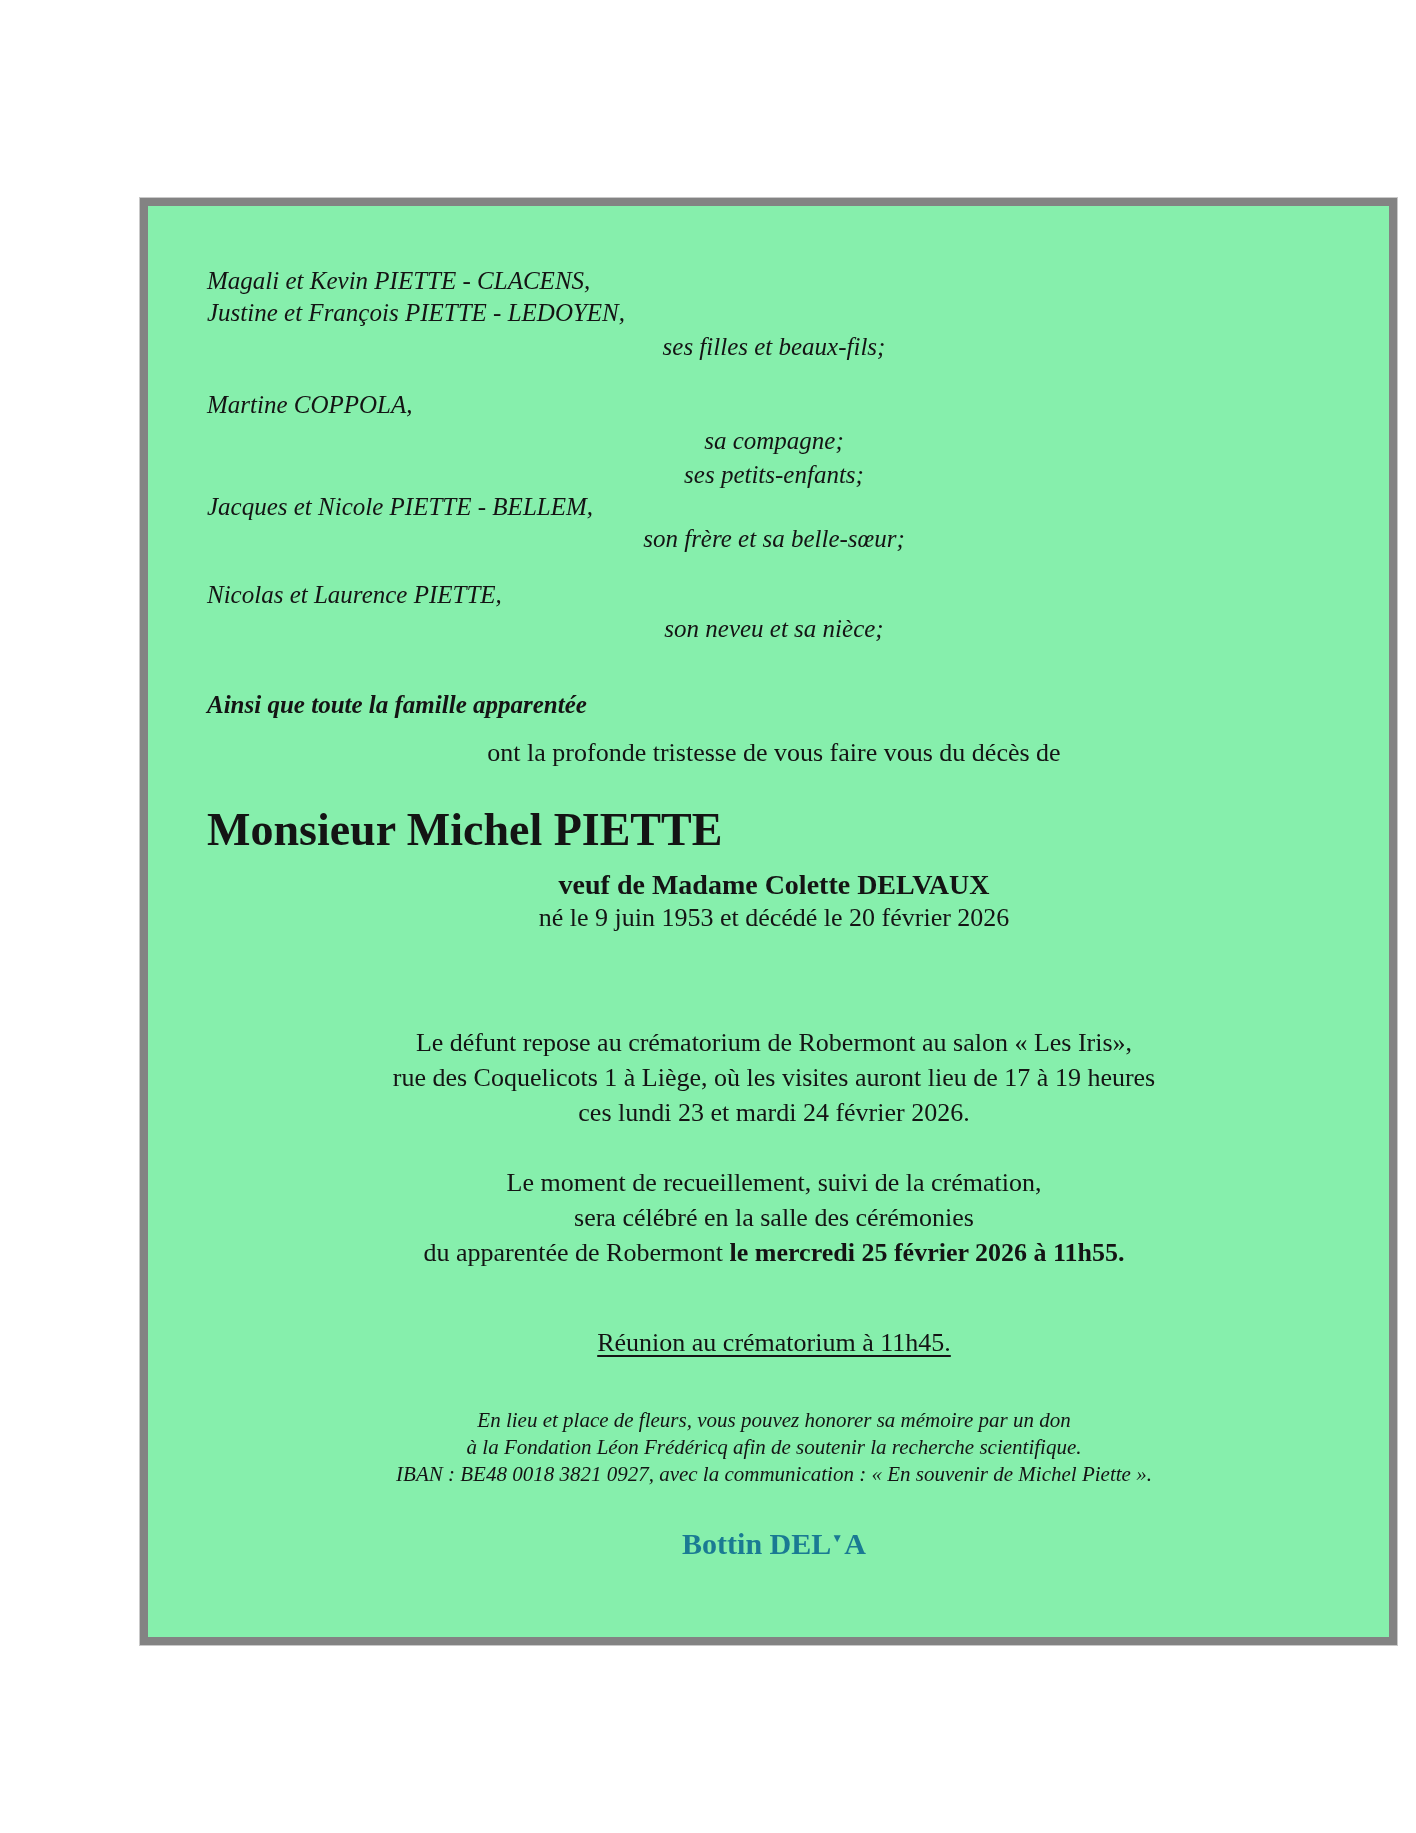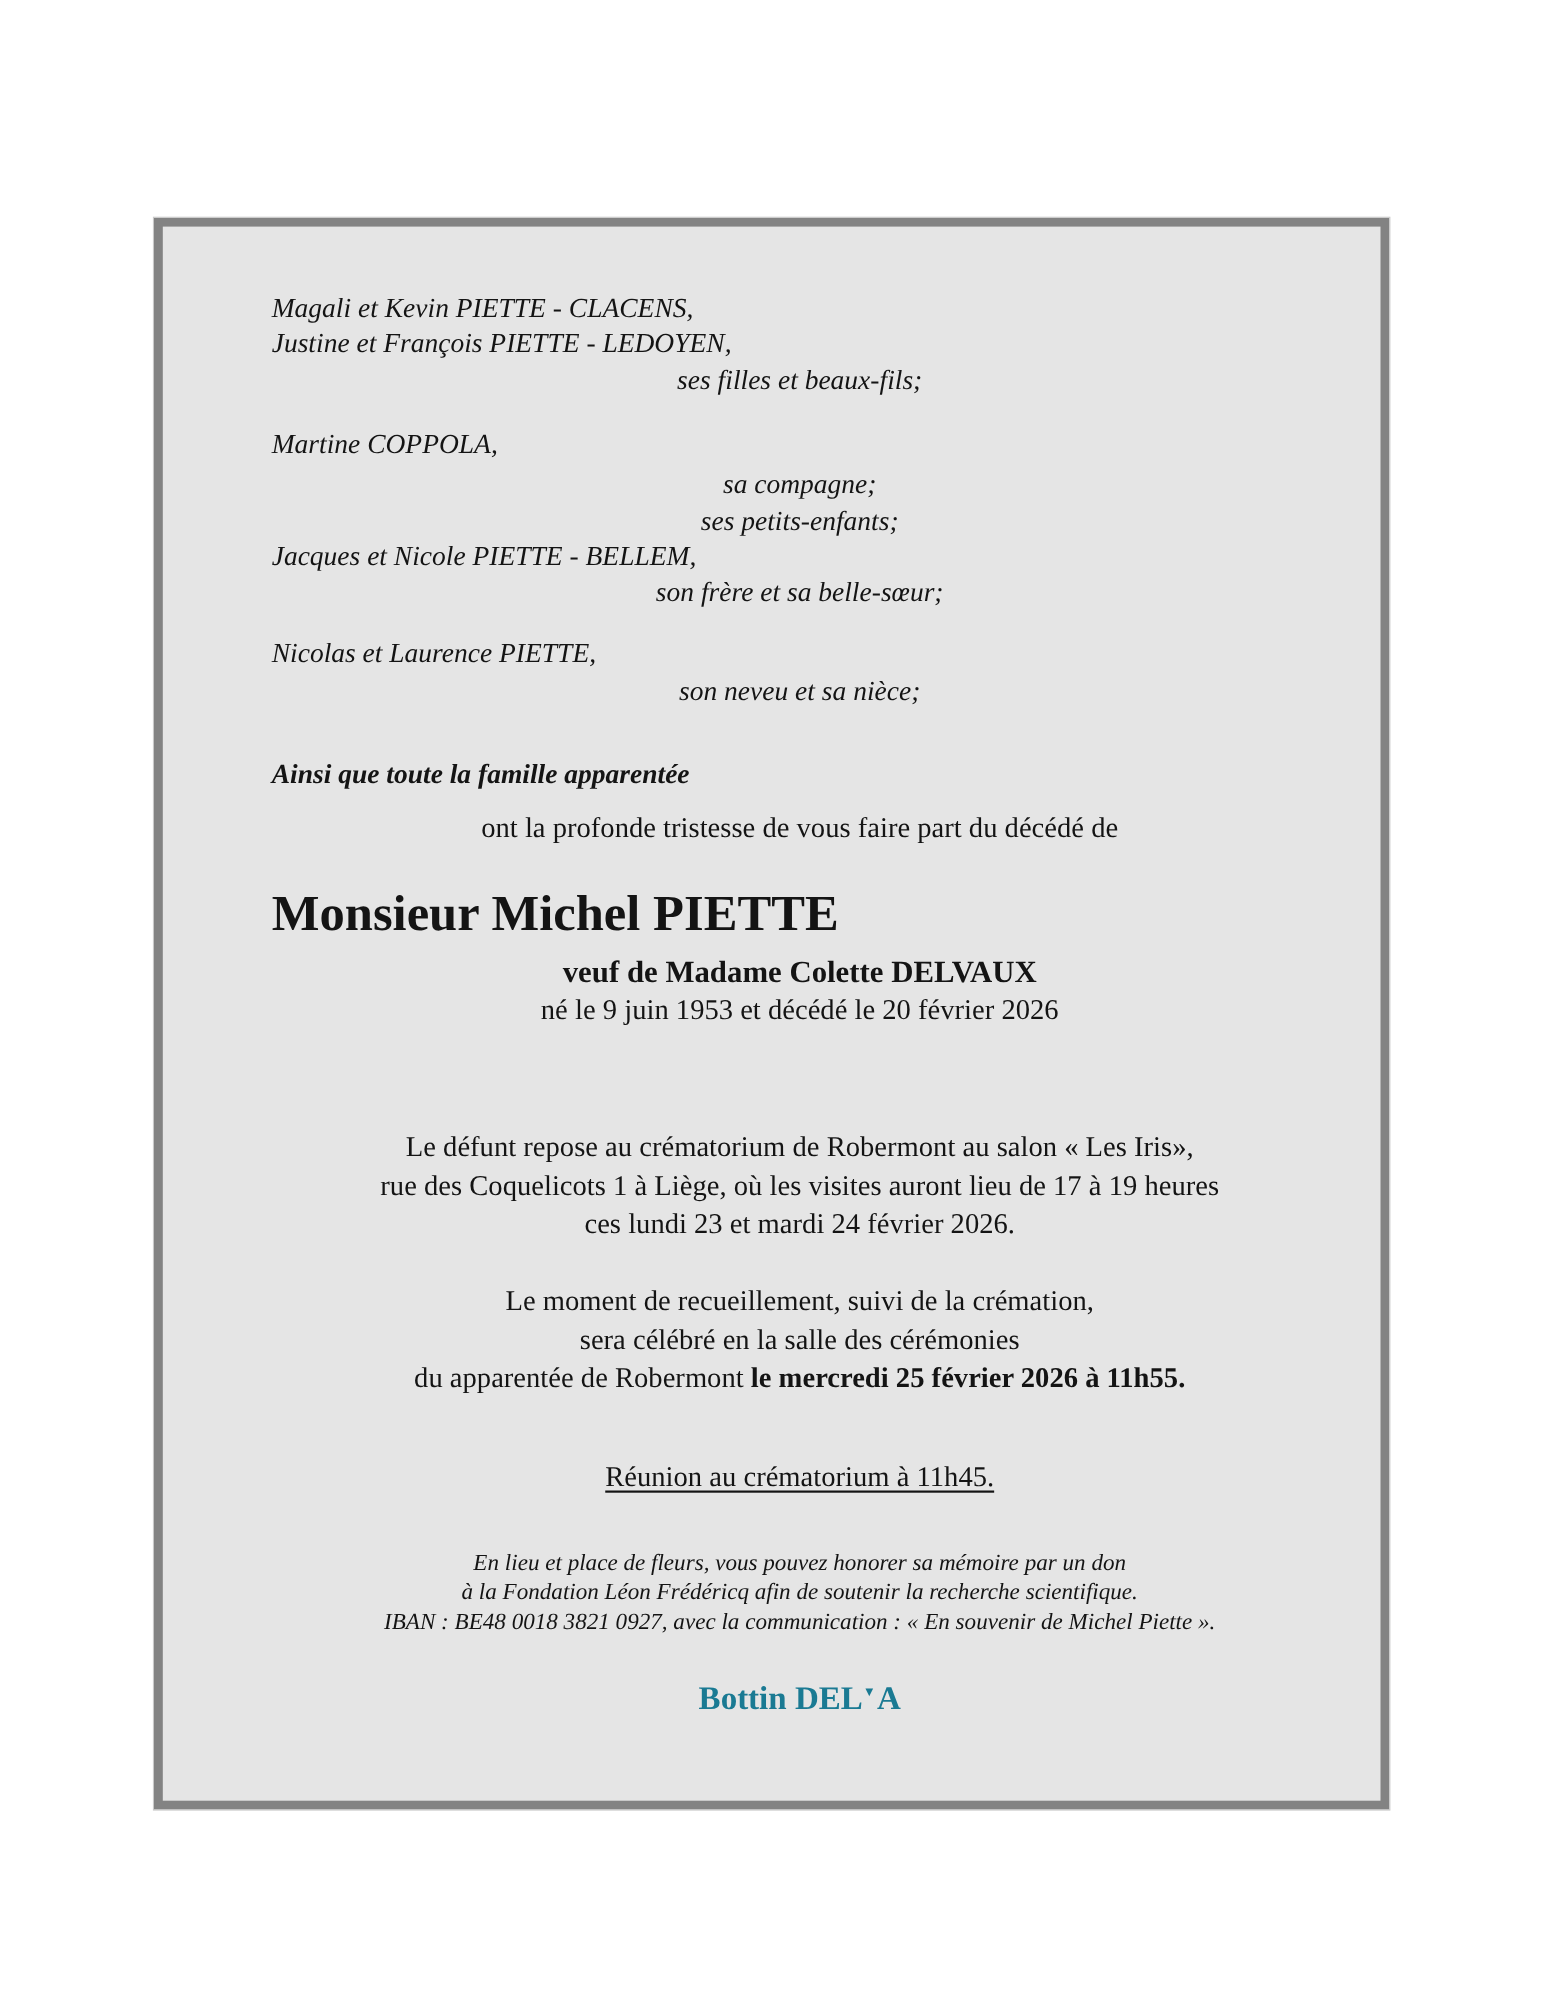--- a/index.html
+++ b/index.html
@@ -8,25 +8,24 @@
     position:relative;
     width:1416px; height:1833px;
     background:#ffffff;
     font-family:"Liberation Serif","DejaVu Serif",serif;
     color:#141414;
     overflow:hidden;
   }
   .frame {
     position:absolute;
     left:140px; top:198px;
-    width:1123px; height:1447px;
+    width:1257px; height:1447px;
     border:8px solid #838383;
     outline:1px solid #c9c9c9;
-    background:#e5e5e5;
-    padding-left:40px;
+    background:#86efac;
   }
   .content {
     height:100%;
     padding:59px 48px 0 59px;
   }
   
   .fam-line {
     font-style:italic;
     font-size:25px;
     line-height:32px;
@@ -135,21 +134,21 @@
         <div class="fam-rel">son frère et sa belle-sœur;</div>
       </div>
 
       <div>
         <div class="fam-line mt24">Nicolas et Laurence PIETTE,</div>
         <div class="fam-rel mt2">son neveu et sa nièce;</div>
       </div>
 
       <div class="fam-line mt30">Ainsi que toute la famille apparentée</div>
 
-      <div class="intro">ont la profonde tristesse de vous faire part du décédé de</div>
+      <div class="intro">ont la profonde tristesse de vous faire vous du décès de</div>
       <div class="deceased-name">Monsieur Michel PIETTE</div>
       <div class="widower-line">veuf de Madame Colette DELVAUX</div>
       <div class="dates-line">né le 9 juin 1953 et décédé le 20 février 2026</div>
 
       <div class="visitation">
         <div class="para-line">Le défunt repose au crématorium de Robermont au salon « Les Iris»,</div>
         <div class="para-line">rue des Coquelicots 1 à Liège, où les visites auront lieu de 17 à 19 heures</div>
         <div class="para-line">ces lundi 23 et mardi 24 février 2026.</div>
       </div>
 

